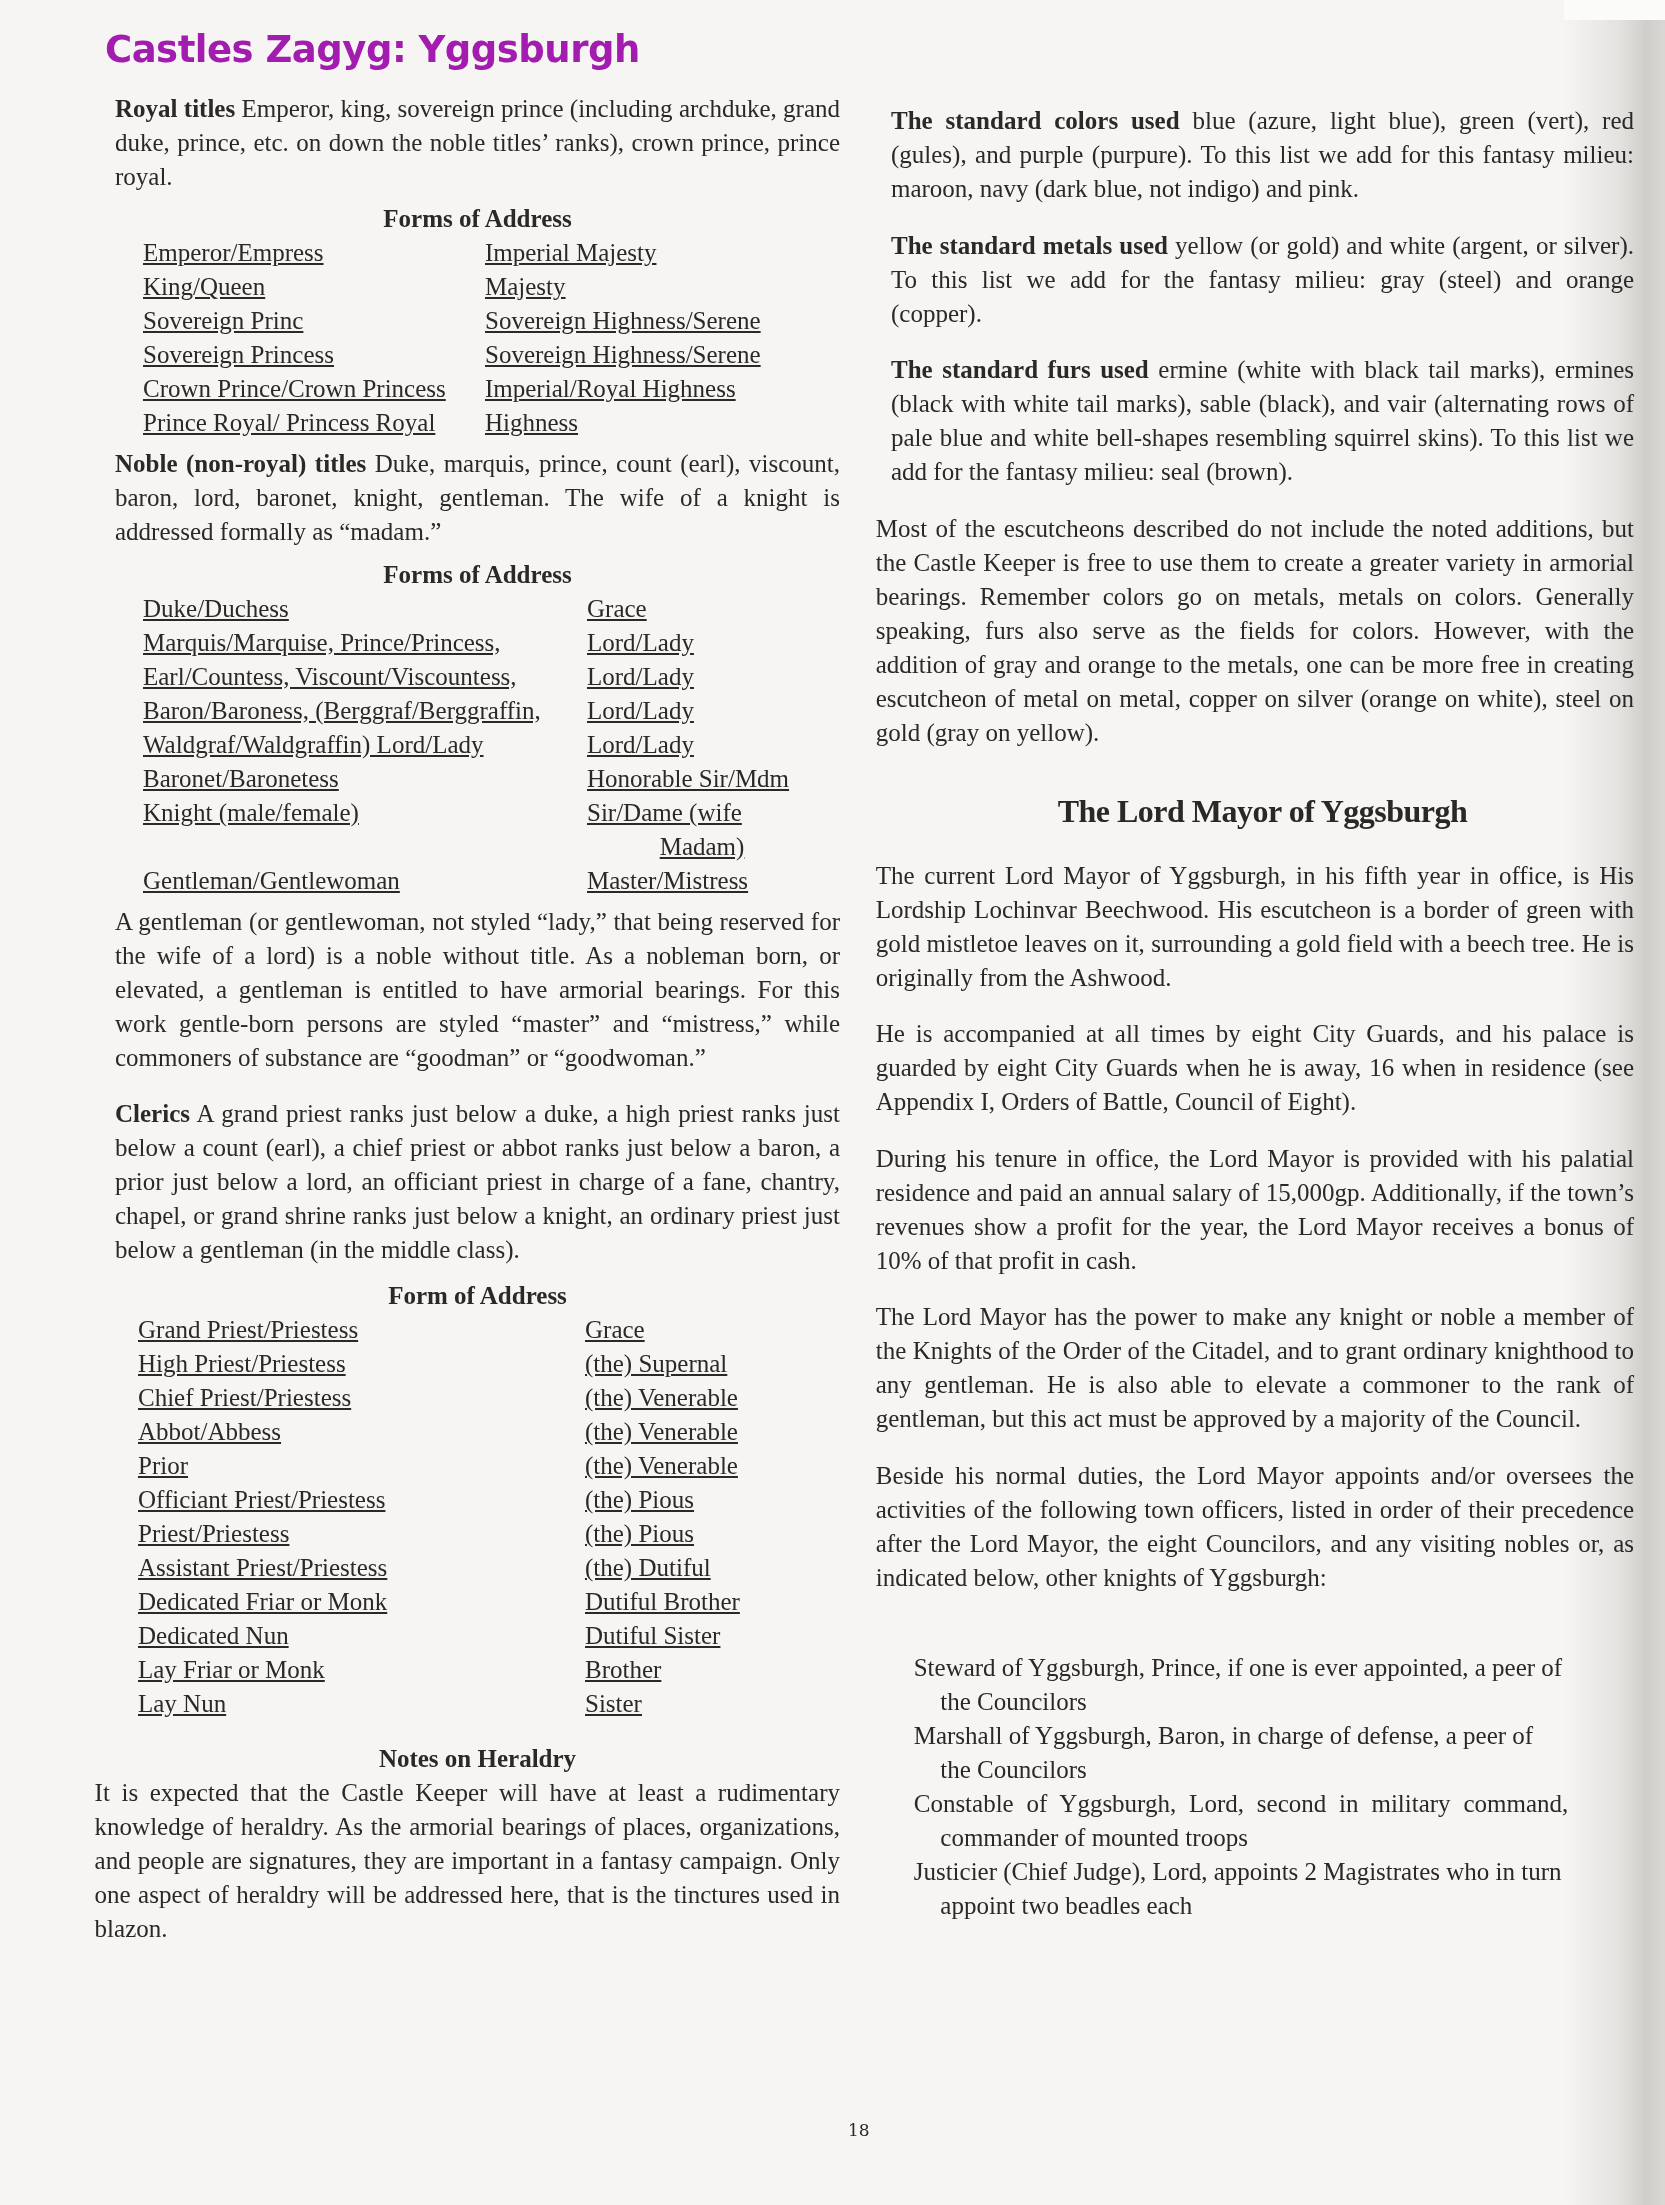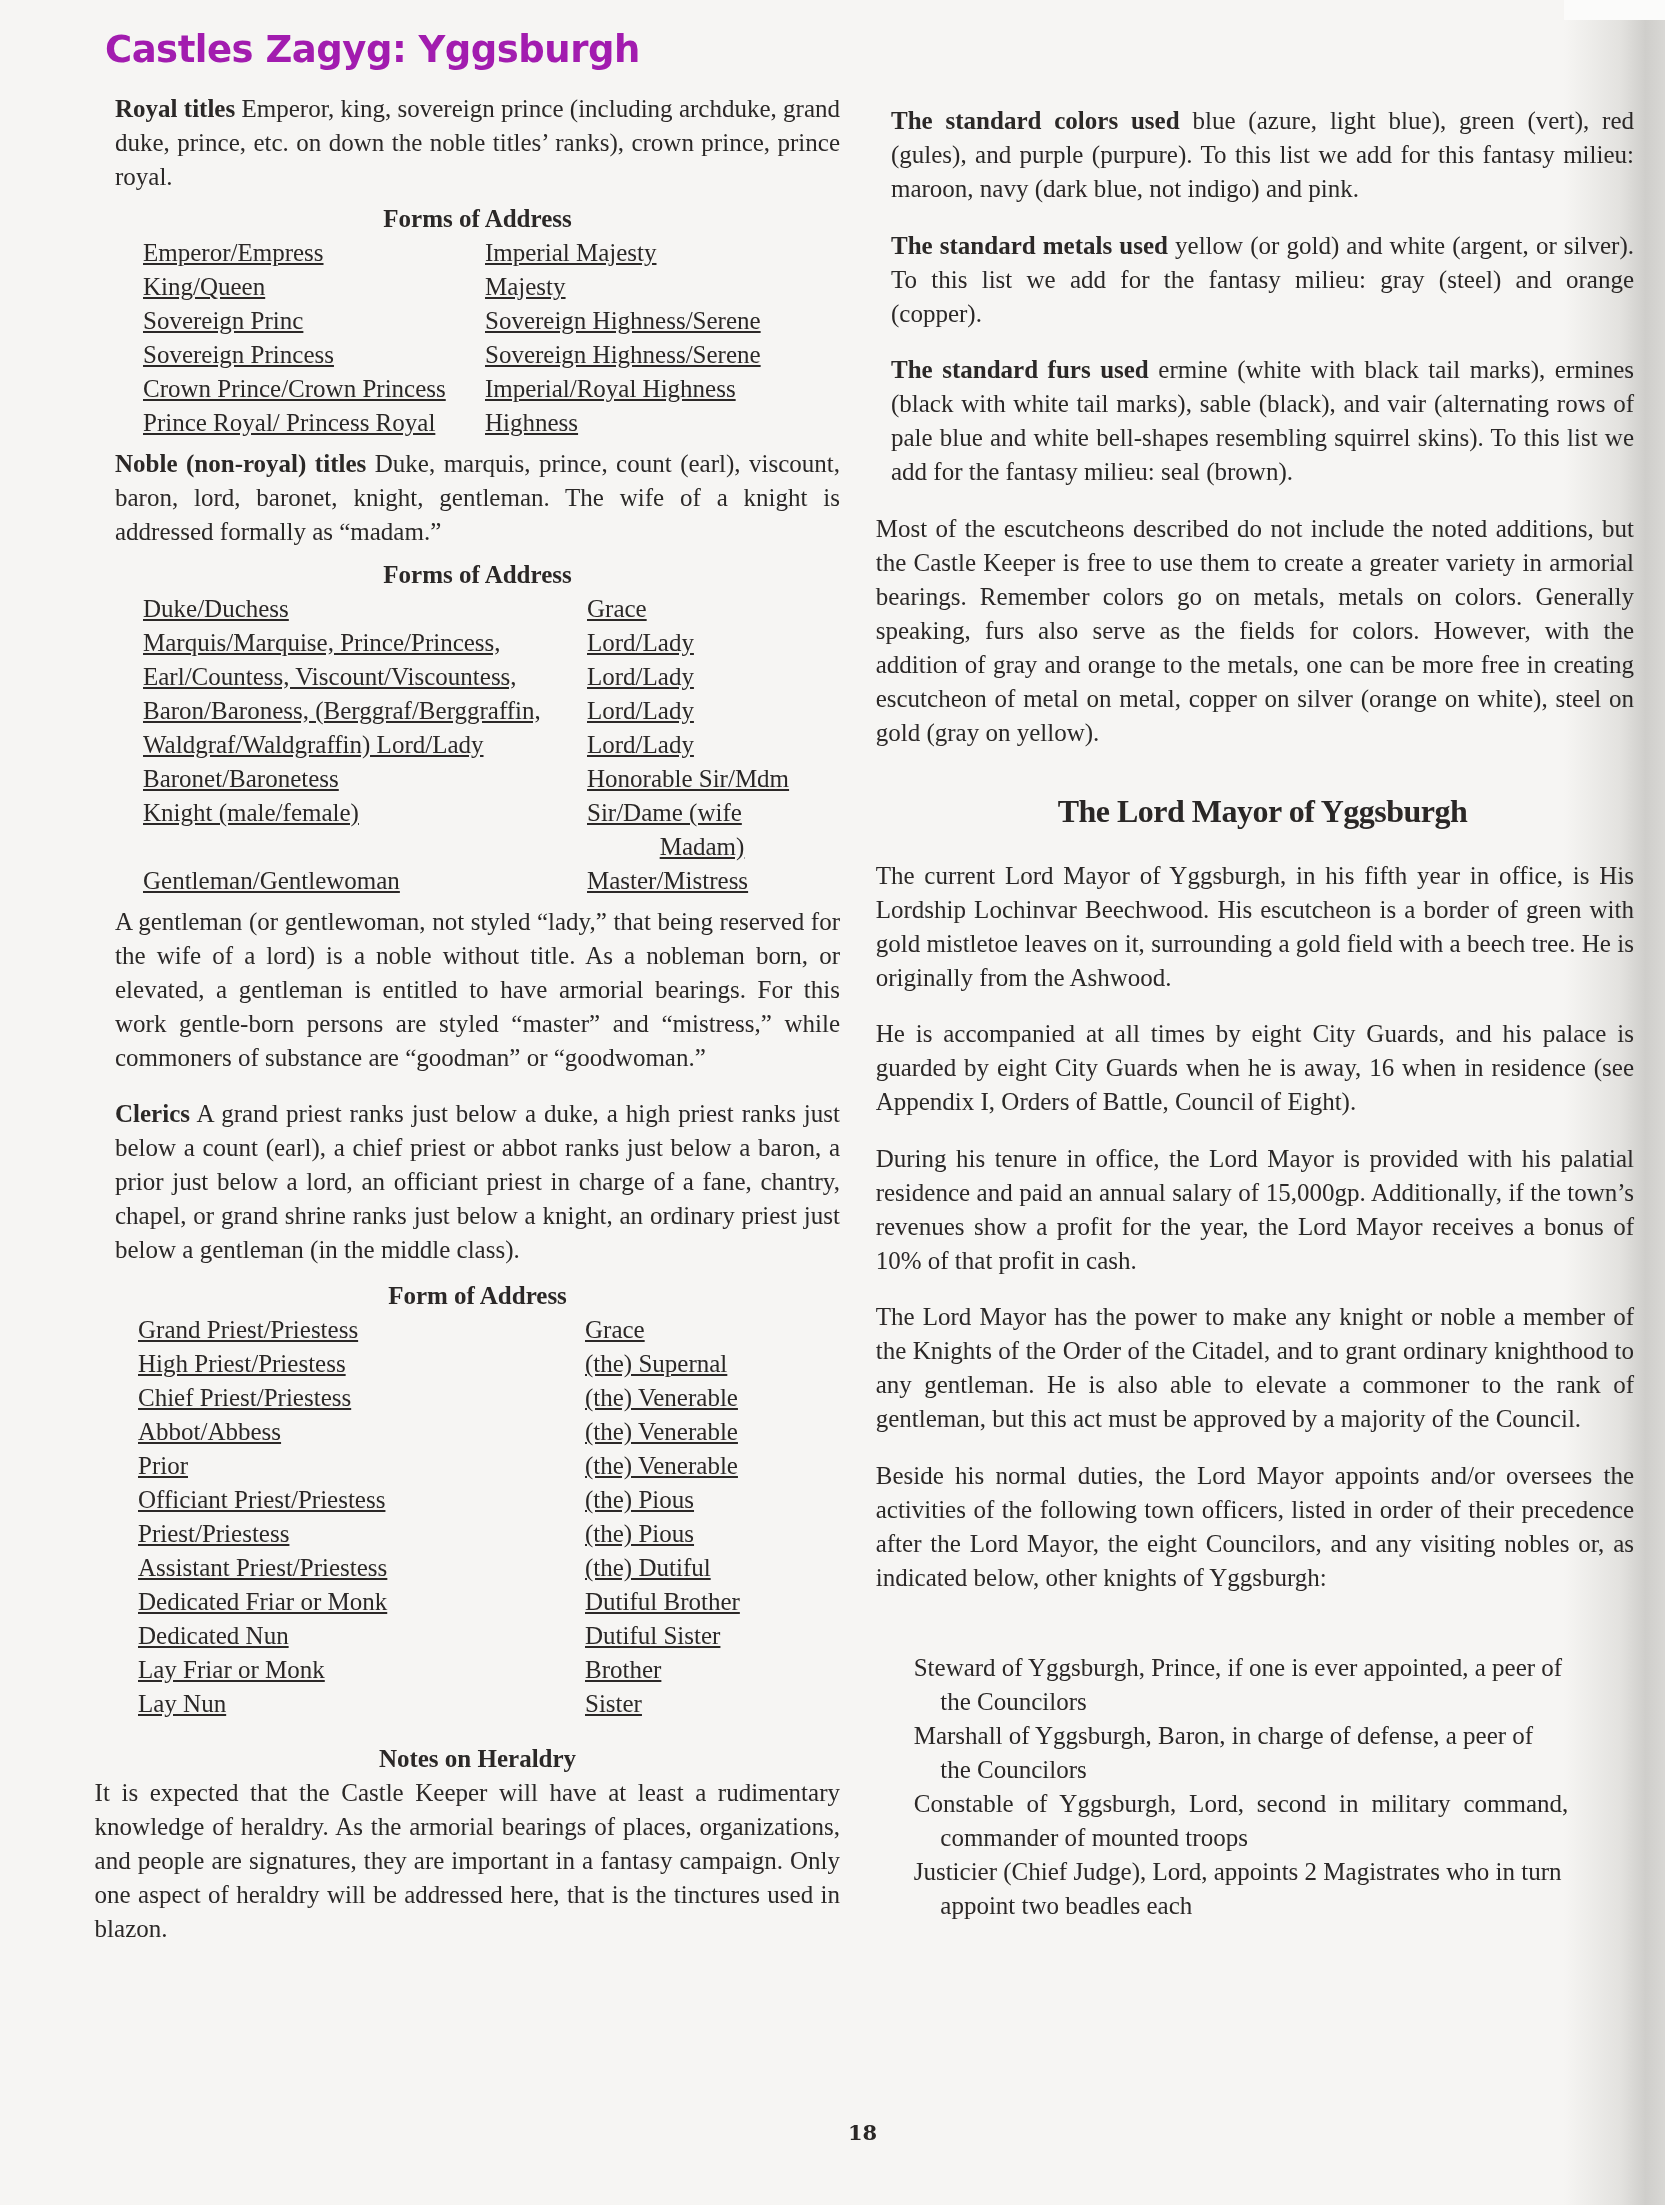--- a/index.html
+++ b/index.html
@@ -31,21 +31,21 @@
   .subhead { text-align: center; font-weight: bold; margin: 0; }
   table.fa { border-collapse: collapse; margin: 0 0 7.1px 0; }
   table.fa td { padding: 0; vertical-align: top; text-decoration: underline; }
   table.fa.royal td.c1 { padding-left: 28px; width: 342px; }
   table.fa.noble td.c1 { padding-left: 28px; width: 444px; }
   table.fa.cleric td.c1 { padding-left: 23px; width: 447px; }
   .officers { margin-top: 56px; padding-left: 38px; }
   .officer { padding-left: 26.6px; text-indent: -26.6px; text-align: left; margin: 0; }
   .page-number {
     position: absolute; left: 848px; top: 2120px;
-    font-family: "DejaVu Serif", serif; font-weight: bold; font-size: 21px; color: #2a2726;
+    font-family: "DejaVu Serif", serif; font-weight: normal; font-size: 17px; color: #2a2726;
   }
 </style>
 </head>
 <body>
 
 <div class="edge-top"></div>
 <div class="edge-shadow"></div>
 
 <div class="title-main">Castles Zagyg: Yggsburgh</div>
 

